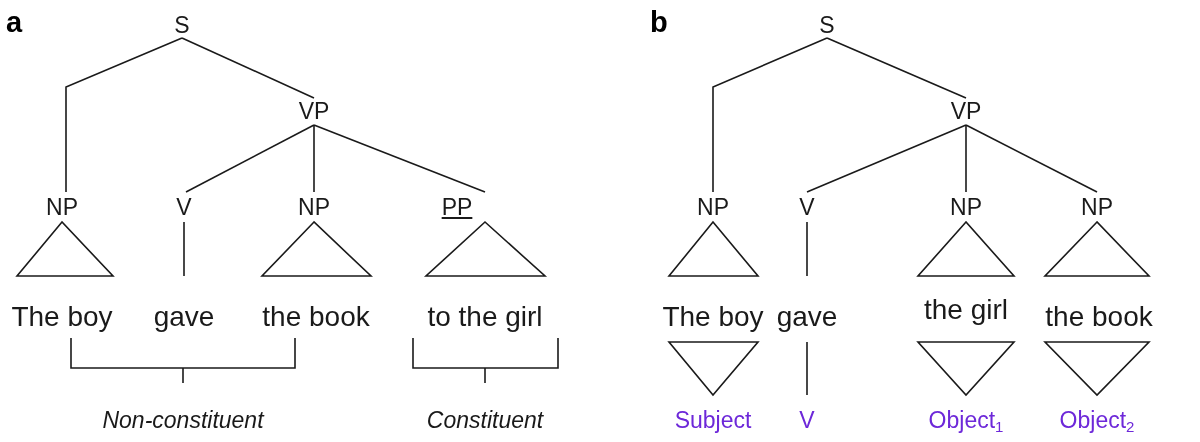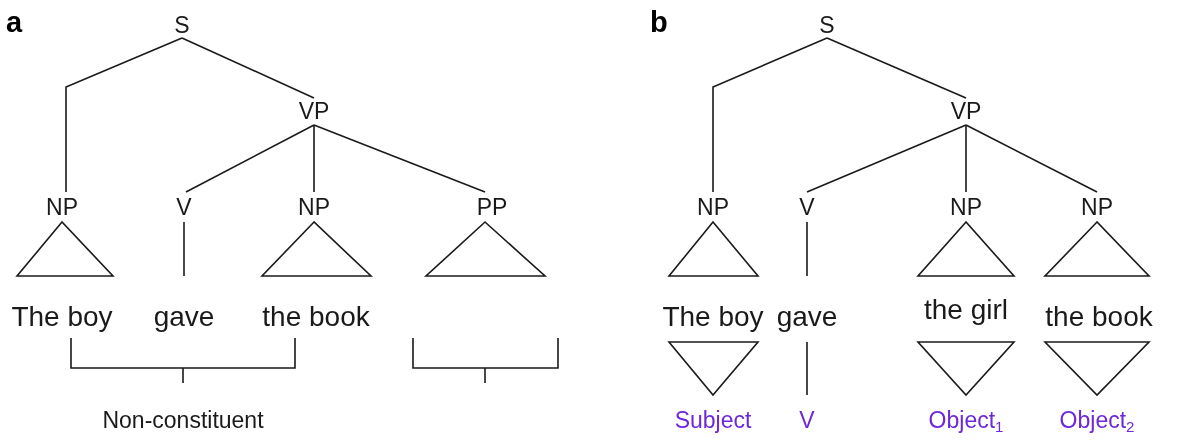--- a/index.html
+++ b/index.html
@@ -74,20 +74,21 @@
     position: relative;
     top: 4px;
   }
   .bracket-label {
     position: absolute;
     font-size: 23px;
     line-height: 1;
     color: #1a1a1a;
     transform: translateX(-50%);
     white-space: nowrap;
+    font-style: italic;
   }
 </style>
 </head>
 <body>
 
 <div id="figure">
 
   <div class="panel" id="panel-a">
 
     <div class="panel-label" style="left:6px; top:8px;">a</div>
@@ -120,27 +121,29 @@
         <path d="M485,368 L485,383"></path>
       </g>
     </svg>
 
     <div class="node-label" style="left:182px; top:14px;">S</div>
     <div class="node-label" style="left:314px; top:100px;">VP</div>
 
     <div class="node-label" style="left:62px; top:196px;">NP</div>
     <div class="node-label" style="left:184px; top:196px;">V</div>
     <div class="node-label" style="left:314px; top:196px;">NP</div>
-    <div class="node-label" style="left:492px; top:196px;">PP</div>
+    <div class="node-label" style="left:457px; top:196px;text-decoration:underline;">PP</div>
 
     <div class="leaf-text" style="left:62px; top:303px;">The boy</div>
     <div class="leaf-text" style="left:184px; top:303px;">gave</div>
     <div class="leaf-text" style="left:316px; top:303px;">the book</div>
+    <div class="leaf-text" style="left:485px; top:303px;">to the girl</div>
 
     <div class="bracket-label" style="left:183px; top:409px;">Non-constituent</div>
+    <div class="bracket-label" style="left:485px; top:409px;">Constituent</div>
   </div>
 
   <div class="panel" id="panel-b">
 
     <div class="panel-label" style="left:50px; top:8px;">b</div>
 
     <svg class="svg-layer" viewBox="0 0 600 442">
       <g fill="none" stroke="#1a1a1a" stroke-width="1.6" stroke-linecap="butt">
 
         <path d="M227,38 L113,87 L113,192"></path>

